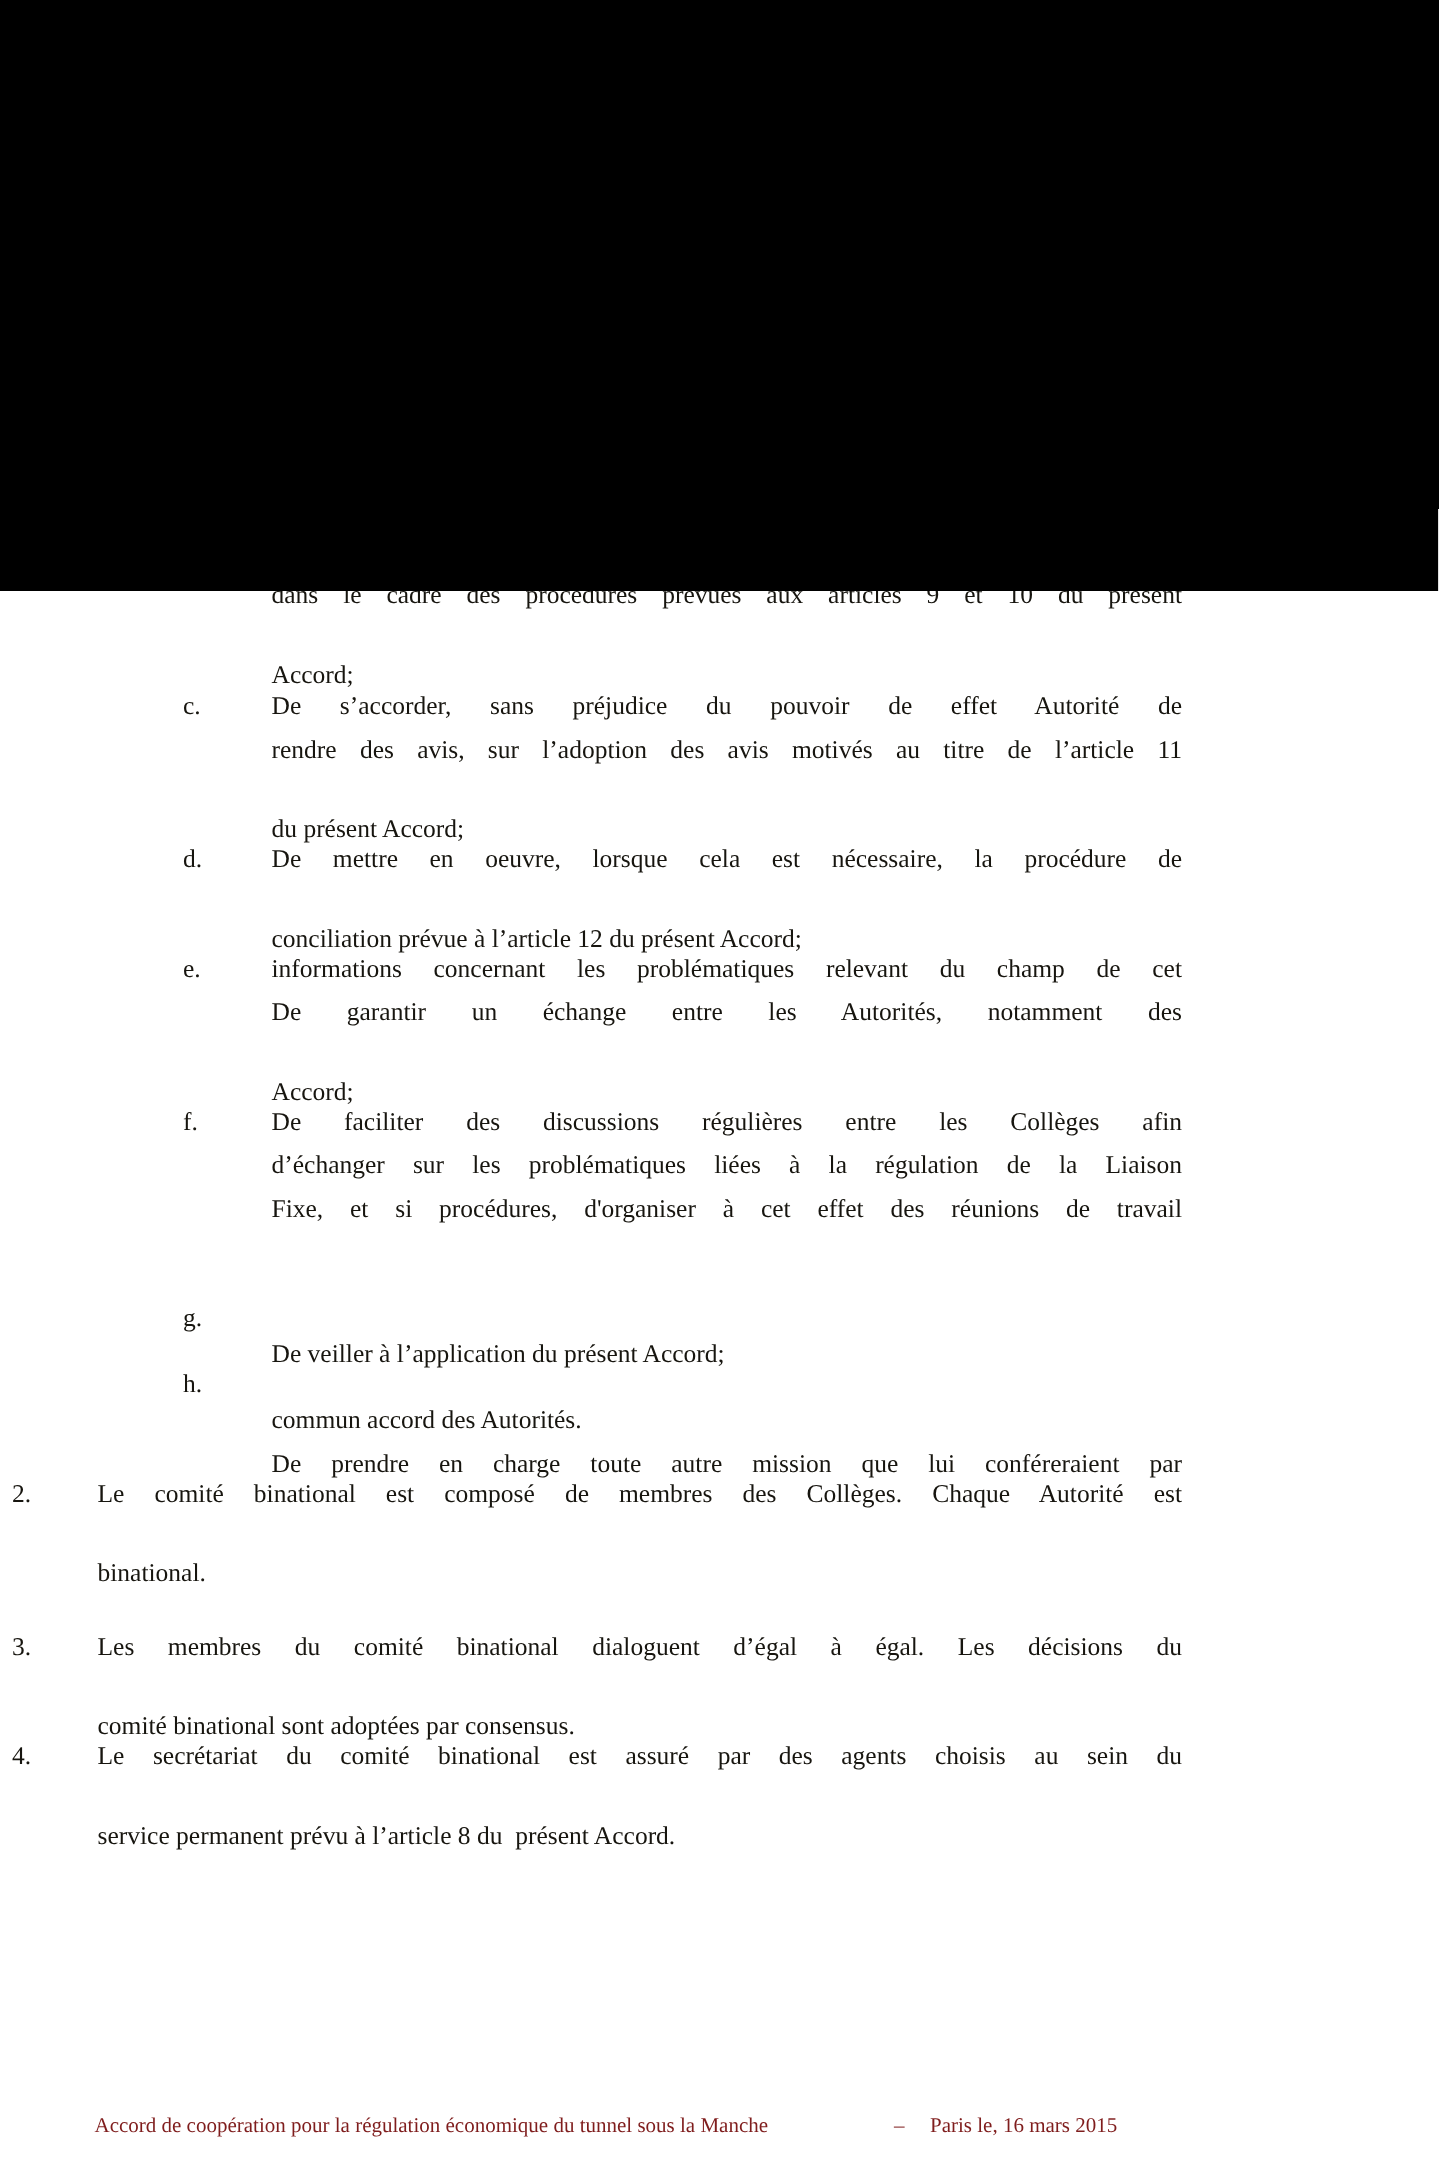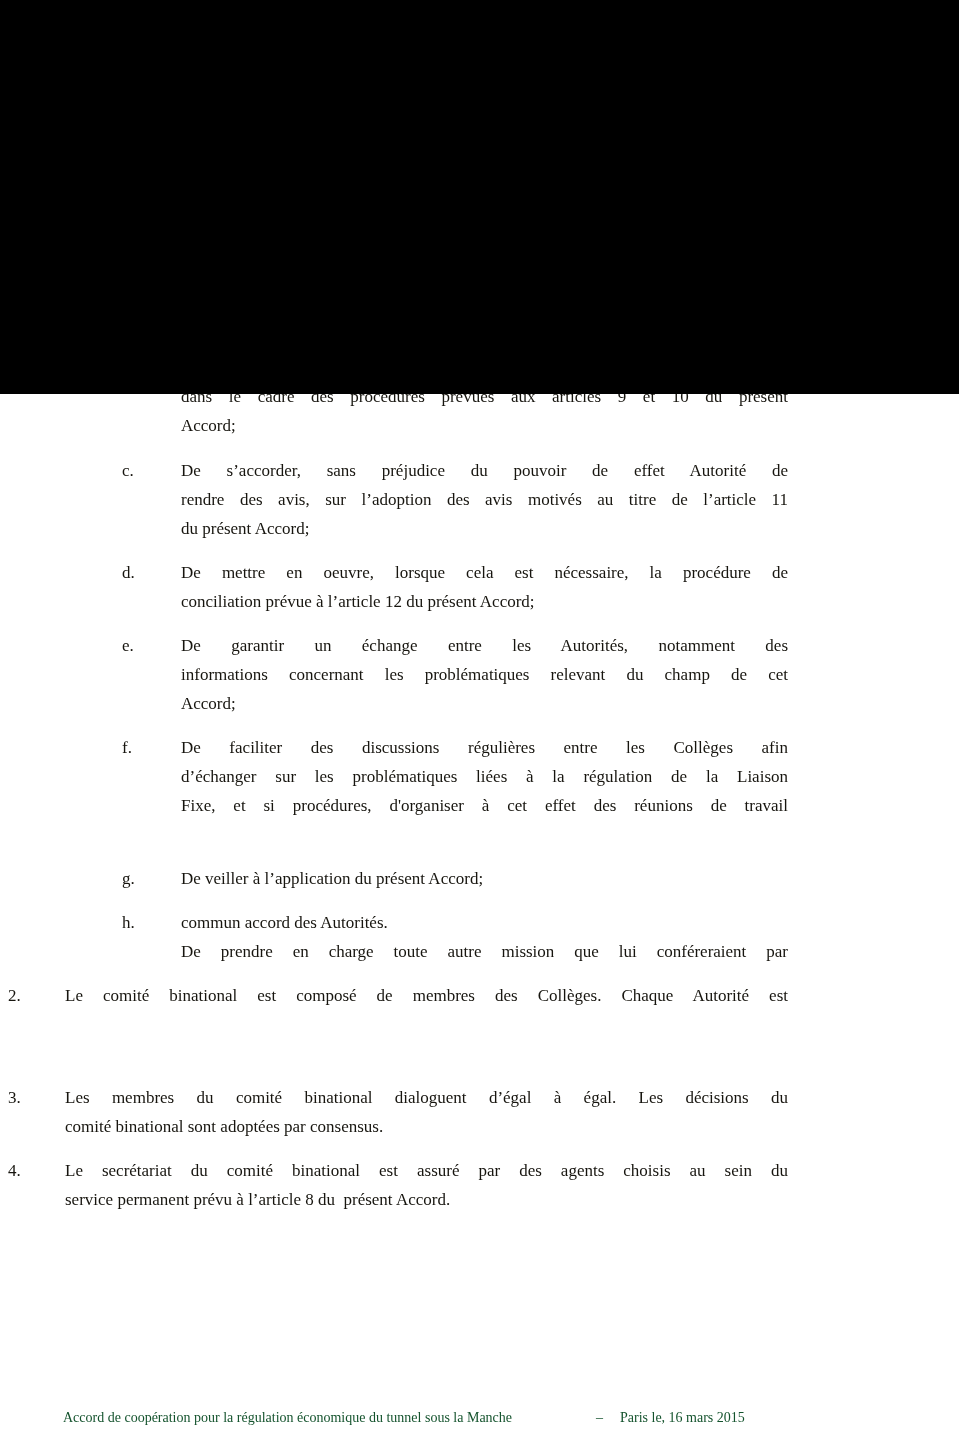--- a/index.html
+++ b/index.html
@@ -48,30 +48,31 @@
     left: 65px;
     width: 723px;
   }
   .num .marker { left: -57px; }
   .line {
     text-align: justify;
     text-align-last: justify;
   }
   .line.last {
     text-align-last: left;
+    margin-top: 24px;
   }
   .footer {
     position: absolute;
     top: 1408px;
     left: 0;
     width: 959px;
     height: 24px;
     font-size: 14px;
     line-height: 20px;
-    color: #14532d;
+    color: #7f1d1d;
     z-index: 1;
   }
   .f-title { position: absolute; left: 63px; }
   .f-dash  { position: absolute; left: 596px; }
   .f-date  { position: absolute; left: 620px; }
   .f-page  { position: absolute; left: 916px; margin-top: 42px; }
 </style>
 </head>
 <body>
 
@@ -97,22 +98,22 @@
     <span class="marker">d.</span>
     <div>
         <div class="line">De mettre en oeuvre, lorsque cela est nécessaire, la procédure de</div>
         <div class="line last">conciliation prévue à l’article 12 du présent Accord;</div>
       </div>
   </div>
 
   <div class="para sub" style="top:631px">
     <span class="marker">e.</span>
     <div>
+        <div class="line">informations concernant les problématiques relevant du champ de cet</div>
         <div class="line">De garantir un échange entre les Autorités, notamment des</div>
-        <div class="line">informations concernant les problématiques relevant du champ de cet</div>
         <div class="line last">Accord;</div>
       </div>
   </div>
 
   <div class="para sub" style="top:733px">
     <span class="marker">f.</span>
     <div>
         <div class="line">De faciliter des discussions régulières entre les Collèges afin</div>
         <div class="line">d’échanger sur les problématiques liées à la régulation de la Liaison</div>
         <div class="line">Fixe, et si procédures, d'organiser à cet effet des réunions de travail</div>
@@ -131,20 +132,21 @@
     <div>
         <div class="line last">commun accord des Autorités.</div>
         <div class="line">De prendre en charge toute autre mission que lui conféreraient par</div>
       </div>
   </div>
 
   <div class="para num" style="top:981px">
     <span class="marker">2.</span>
     <div>
         <div class="line">Le comité binational est composé de membres des Collèges. Chaque Autorité est</div>
+        <div class="line last">binational.</div>
       </div>
   </div>
 
   <div class="para num" style="top:1083px">
     <span class="marker">3.</span>
     <div>
         <div class="line">Les membres du comité binational dialoguent d’égal à égal. Les décisions du</div>
         <div class="line last">comité binational sont adoptées par consensus.</div>
       </div>
   </div>

